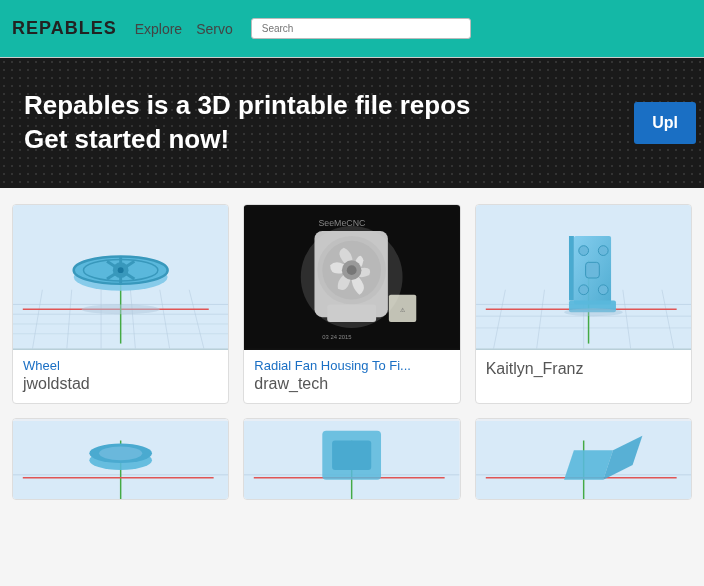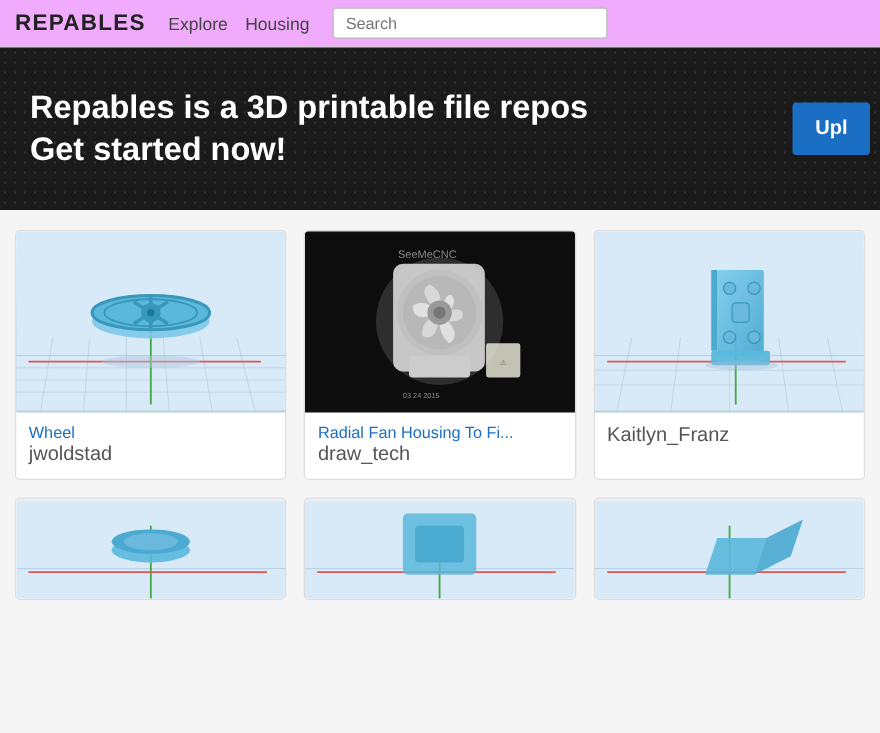--- a/index.html
+++ b/index.html
@@ -1,45 +1,45 @@
 <!DOCTYPE html>
 <html><head>
   <meta charset="utf-8">
   <style>
     * { box-sizing: border-box; margin: 0; padding: 0; }
     body { font-family: Arial, sans-serif; background: #f5f5f5; width: 704px; overflow-x: hidden; }
 
     
     #topbar {
-      background: #f0abfc;
+      background: #14b8a6;
       border-bottom: 1px solid #ccc;
       display: flex;
       align-items: center;
       padding: 0 12px;
-      height: 38px;
+      height: 58px;
     }
     #logo {
       font-weight: bold;
       font-size: 18px;
       letter-spacing: 1px;
       color: #222;
       margin-right: 18px;
     }
     .nav-link {
       color: #444;
       font-size: 14px;
       margin-right: 14px;
       text-decoration: none;
       cursor: pointer;
     }
     #search-box {
       border: 1px solid #bbb;
       border-radius: 3px;
       padding: 4px 10px;
-      font-size: 13px;
+      font-size: 10px;
       width: 220px;
       color: #999;
       outline: none;
       margin-left: 4px;
     }
 
     
     #hero {
       background: #1a1a1a;
       background-image: radial-gradient(circle, #333 1px, transparent 1px);
@@ -152,21 +152,21 @@
     .thumb-servo {
       background: linear-gradient(180deg, #d8eaf8 0%, #c0d8ee 60%, #b8cfd8 100%);
     }
   </style>
 </head>
 <body>
 
 <div id="topbar">
   <span id="logo">REPABLES</span>
   <a class="nav-link">Explore</a>
-  <a class="nav-link">Housing</a>
+  <a class="nav-link">Servo</a>
   <input id="search-box" type="text" placeholder="Search" style="">
 </div>
 
 <div id="hero">
   <div id="hero-text">
     <div id="hero-title">
       <span>Repables is a 3D printable file repos</span><br>
       <span>Get started now!</span>
     </div>
   </div>

